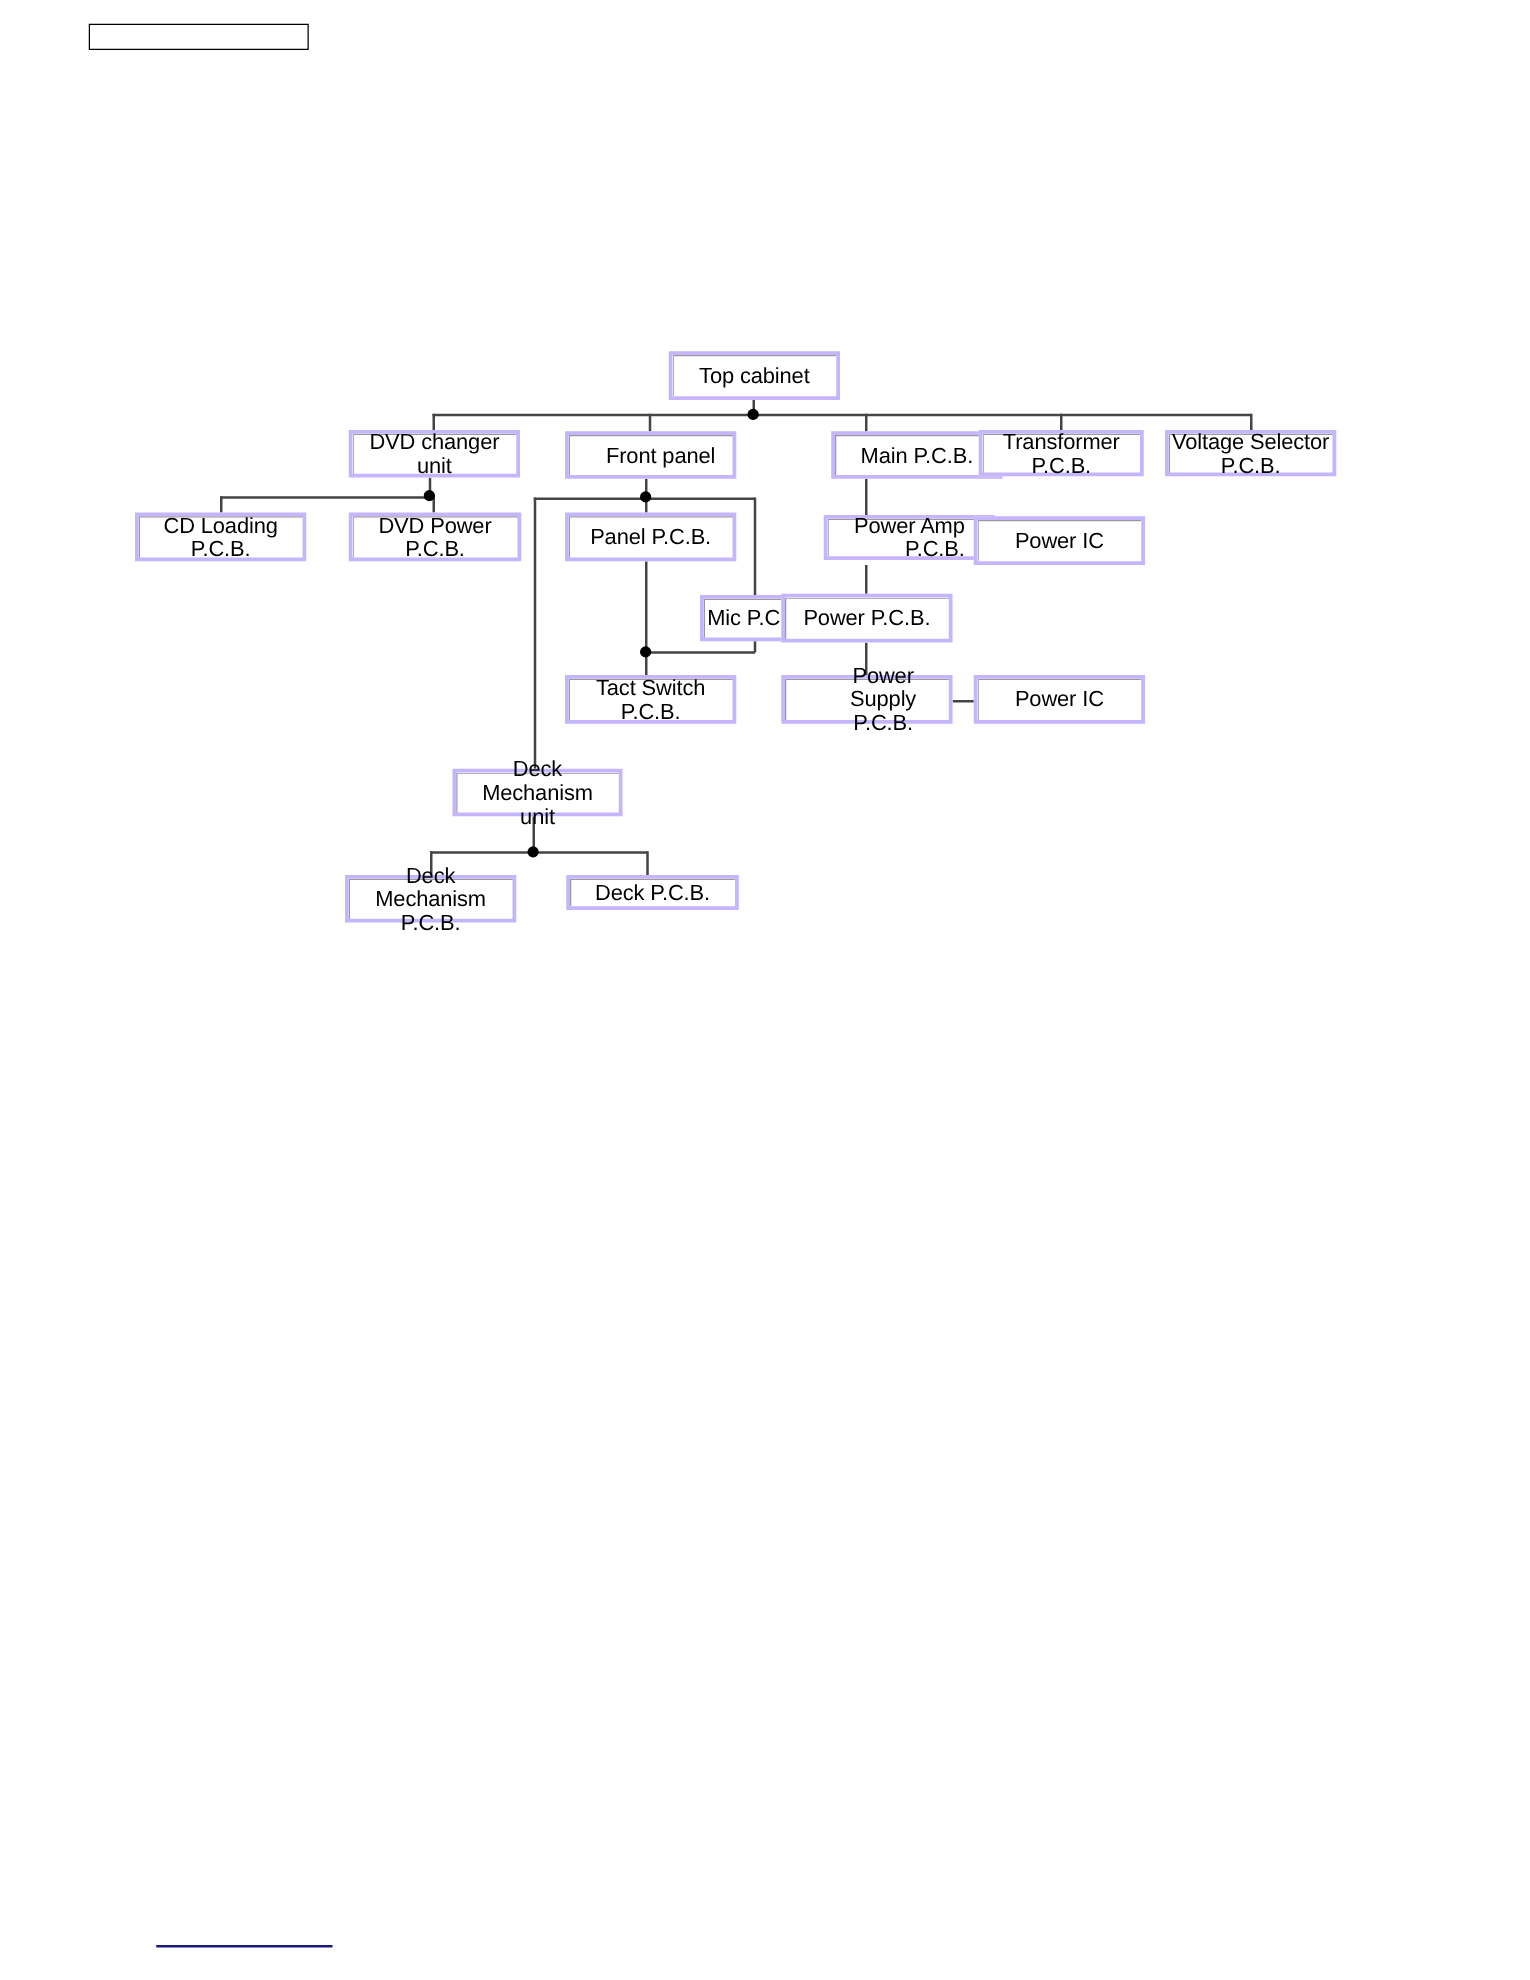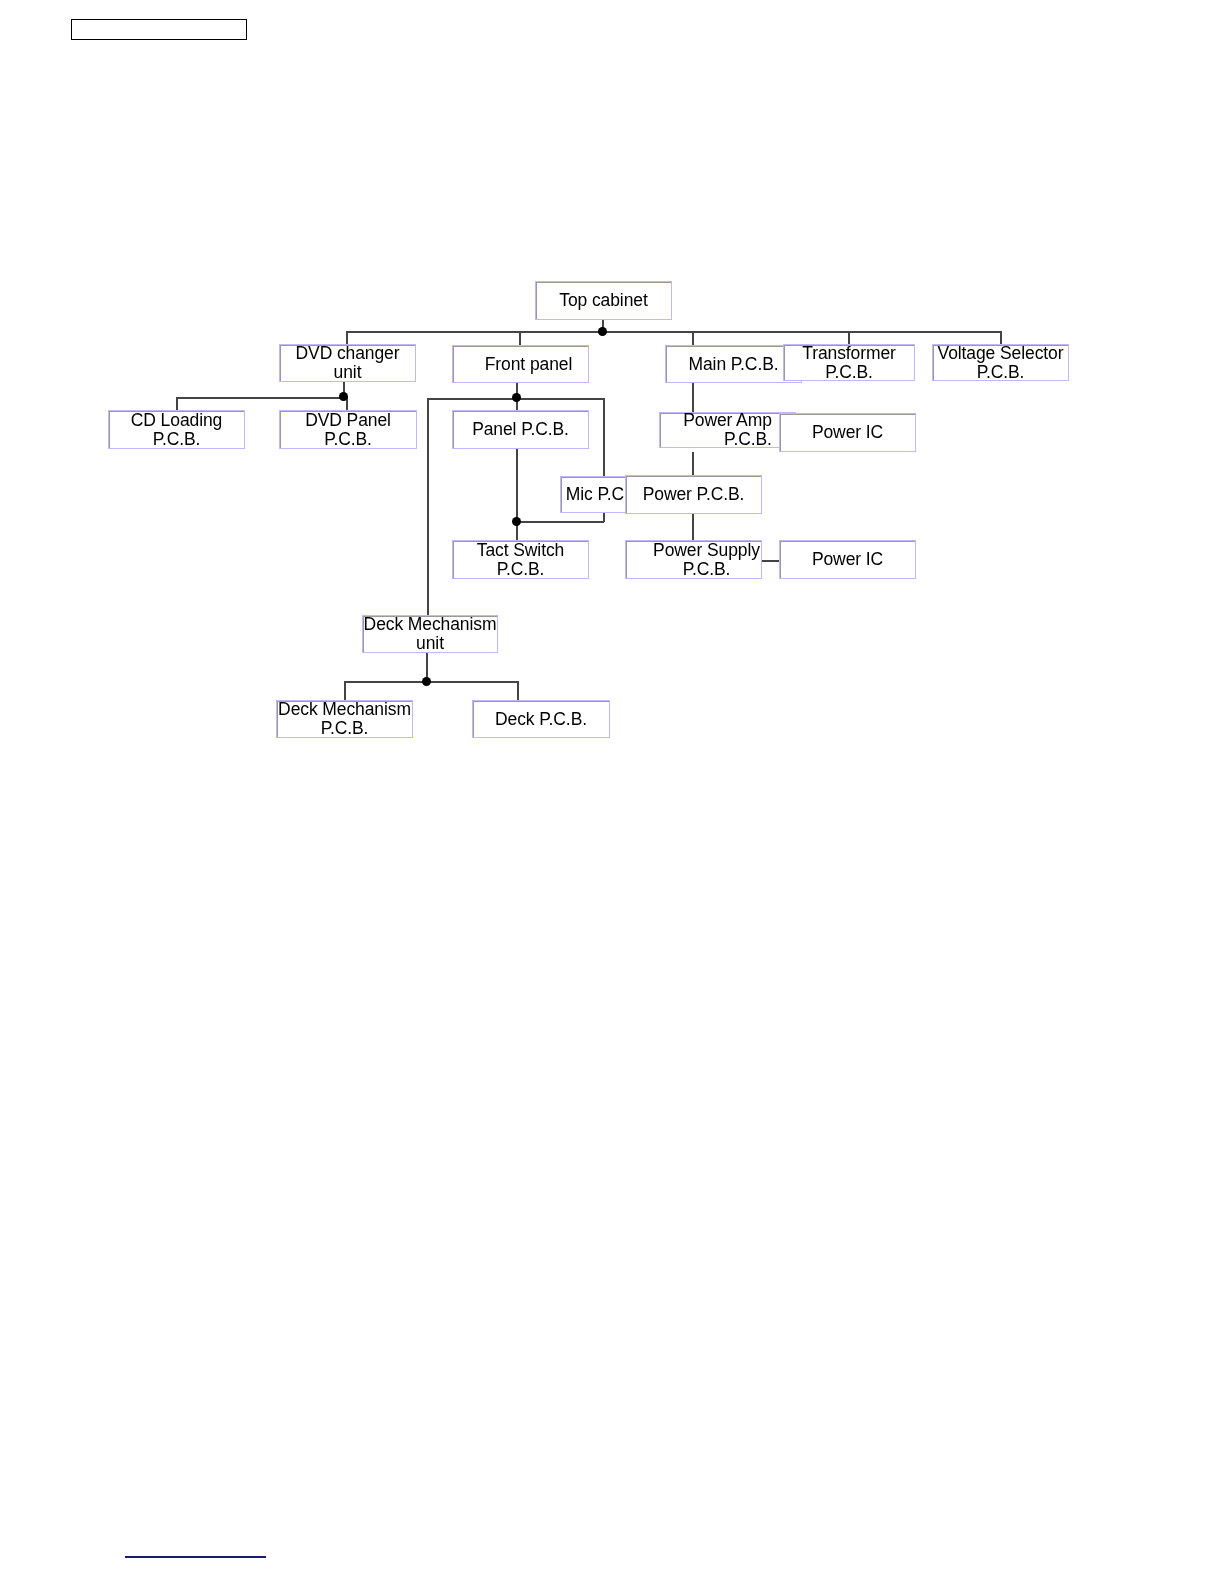--- a/index.html
+++ b/index.html
@@ -39,21 +39,21 @@
     width: 141px;
     height: 2px;
     background: #1a1a7a;
   }
 
   
   .node {
     position: absolute;
     box-sizing: border-box;
     background: #ffffff;
-    border: 1px solid #c4b5fd;
+    border: 3px solid #c4b5fd;
     box-shadow: 1px 1px 0 0 #9a9a9a inset;
     display: flex;
     align-items: center;
     justify-content: center;
     text-align: center;
     font-size: 17.5px;
     line-height: 19px;
     color: #000000;
     letter-spacing: -0.1px;
     white-space: pre-line;
@@ -151,21 +151,21 @@
 
   <div class="node" style="left:783px; top:344px; width:132px; height:37px;">Transformer
 P.C.B.</div>
 
   <div class="node" style="left:932px; top:344px; width:137px; height:37px;">Voltage Selector
 P.C.B.</div>
 
   <div class="node" style="left:108px; top:410px; width:137px; height:39px;">CD Loading
 P.C.B.</div>
 
-  <div class="node" style="left:279px; top:410px; width:138px; height:39px;">DVD Panel
+  <div class="node" style="left:279px; top:410px; width:138px; height:39px;">DVD Power
 P.C.B.</div>
 
   <div class="node" style="left:452px; top:410px; width:137px; height:39px;">Panel P.C.B.</div>
 
   <div class="node" style="left:659px; top:412px; width:137px; height:36px;text-align:right;">Power Amp
 P.C.B.</div>
 
   <div class="node" style="left:779px; top:413px; width:137px; height:39px;">Power IC</div>
 
   <div class="node" style="left:528px; top:476px; width:91px; height:37px;margin-left:32px;">Mic P.C.B.</div>
@@ -179,17 +179,17 @@
 P.C.B.</div>
 
   <div class="node" style="left:779px; top:540px; width:137px; height:39px;">Power IC</div>
 
   <div class="node" style="left:362px; top:615px; width:136px; height:38px;">Deck Mechanism
 unit</div>
 
   <div class="node" style="left:276px; top:700px; width:137px; height:38px;">Deck Mechanism
 P.C.B.</div>
 
-  <div class="node" style="left:472px; top:700px; width:138px; height:38px;">Deck P.C.B.</div>
+  <div class="node" style="left:453px; top:700px; width:138px; height:28px;">Deck P.C.B.</div>
 
   <div class="footer-rule"></div>
 
 </div>
 
 </body></html>

